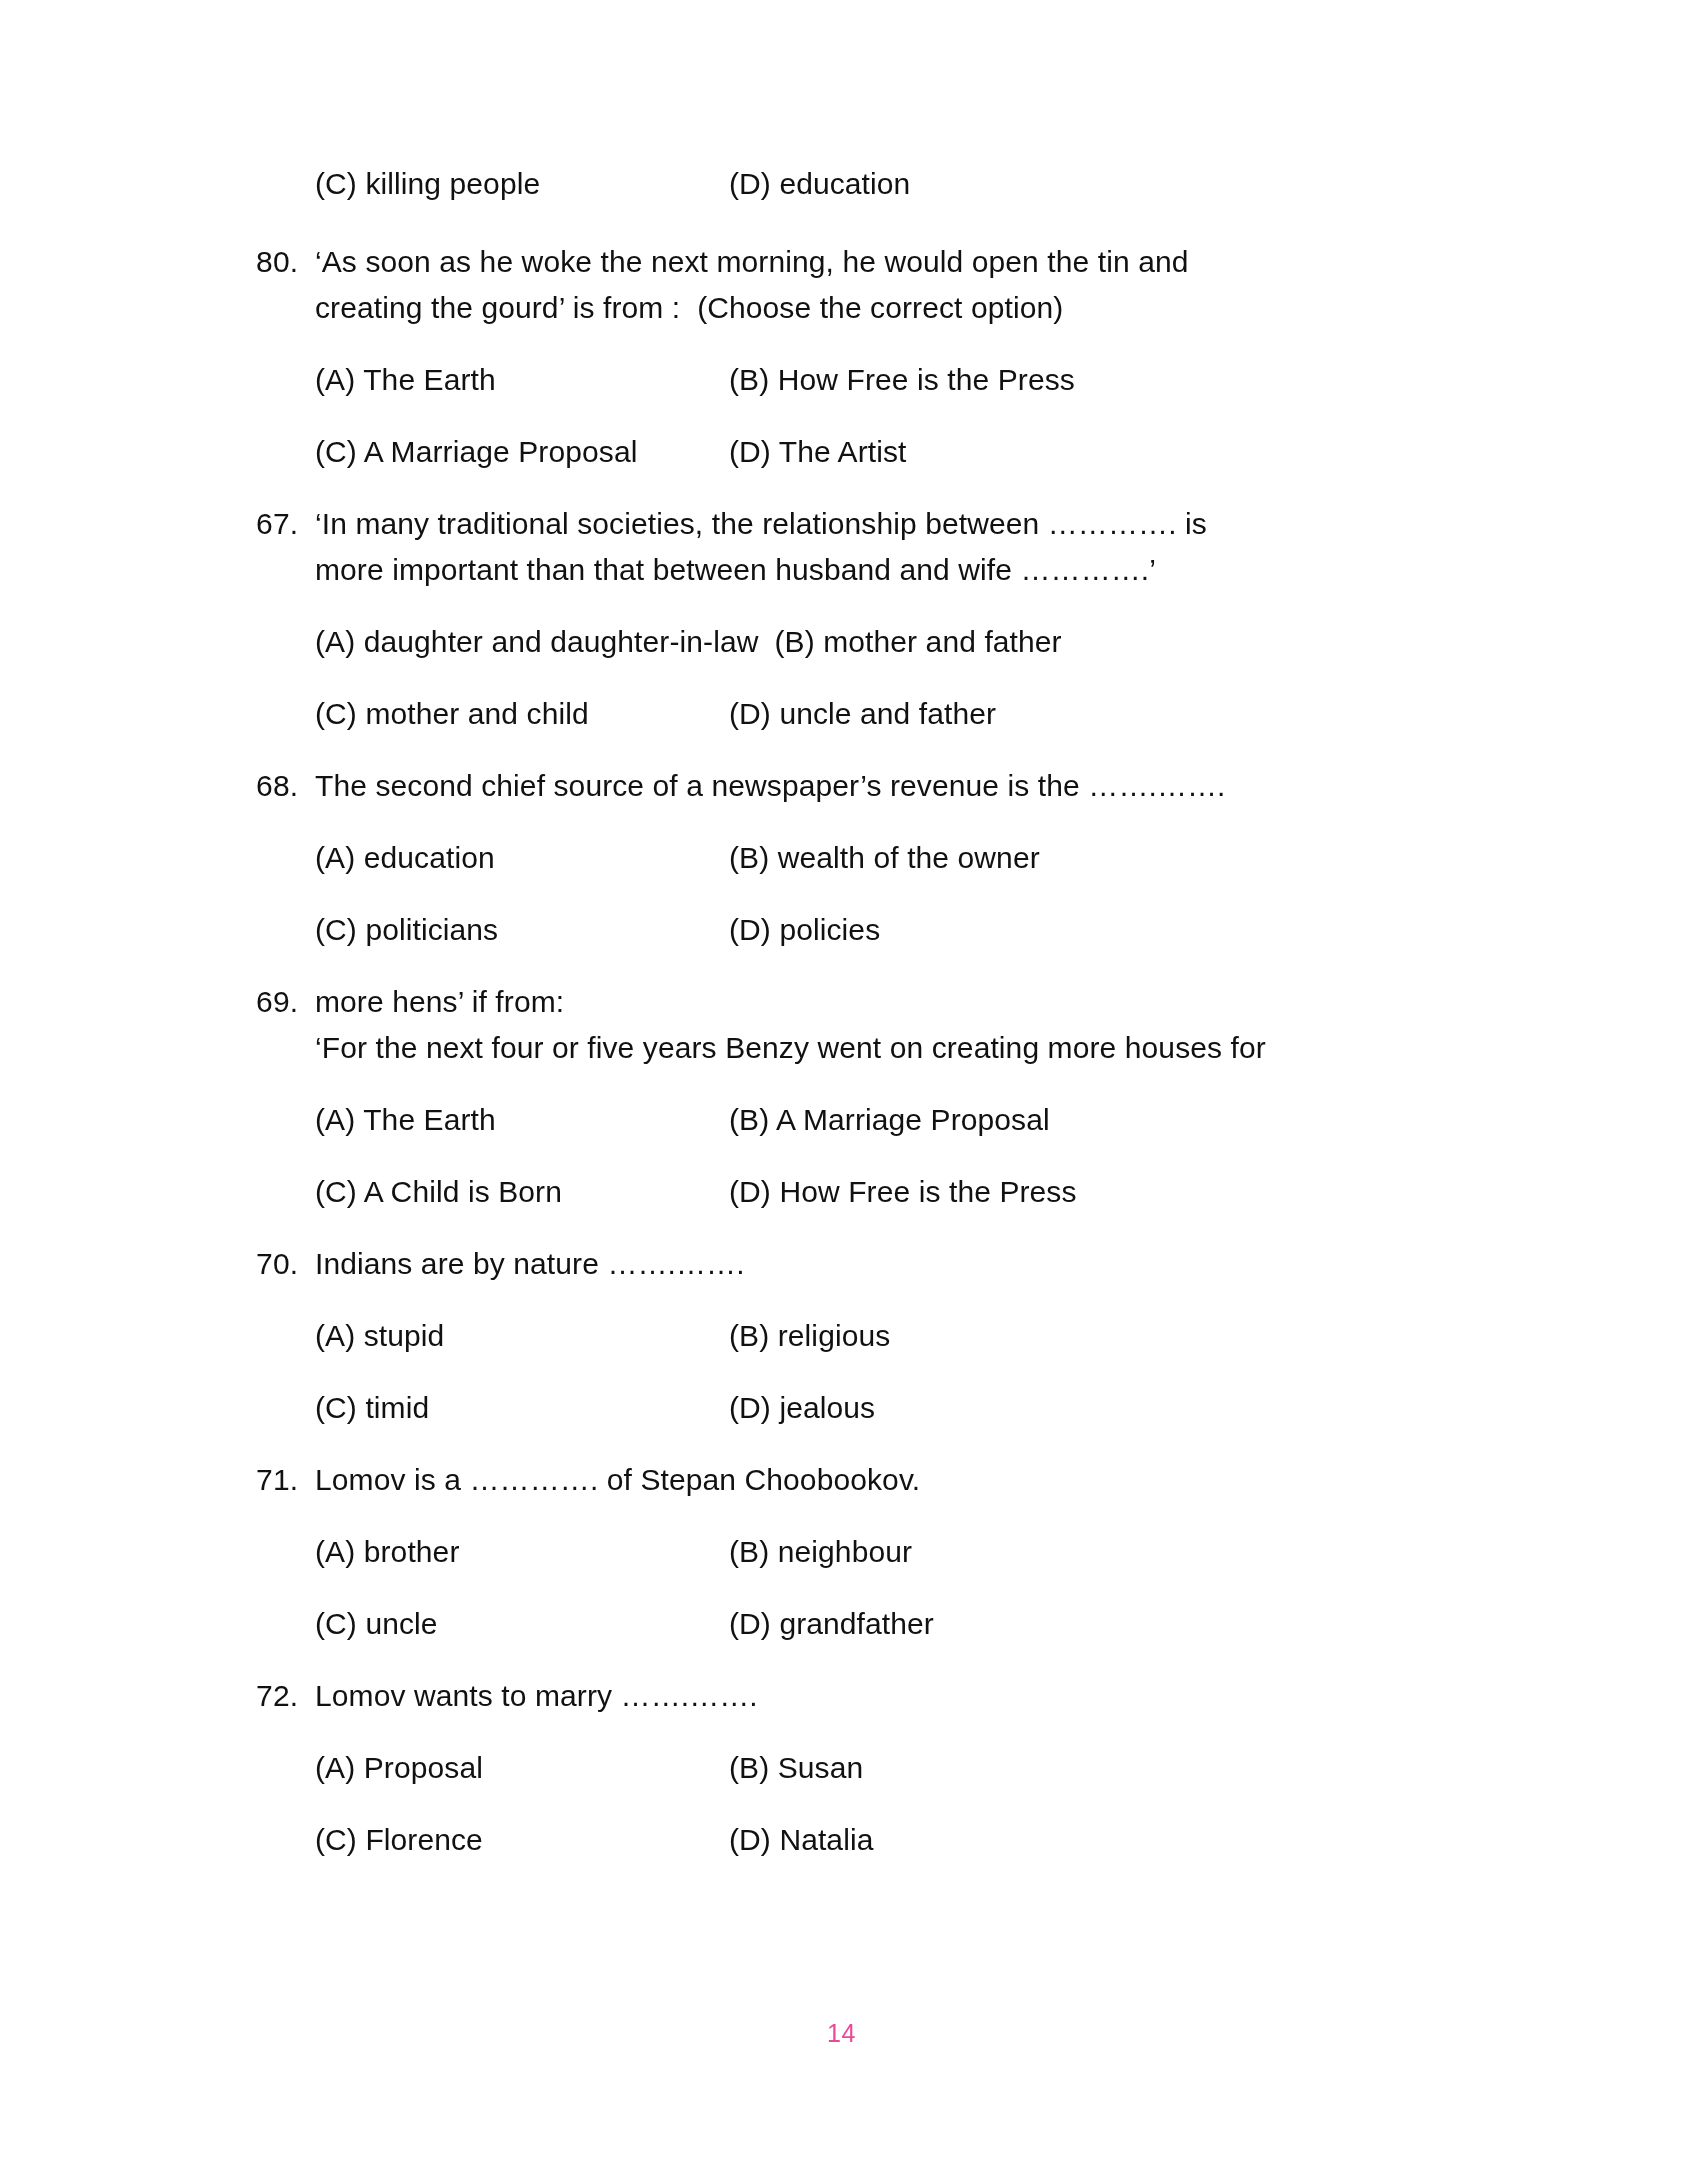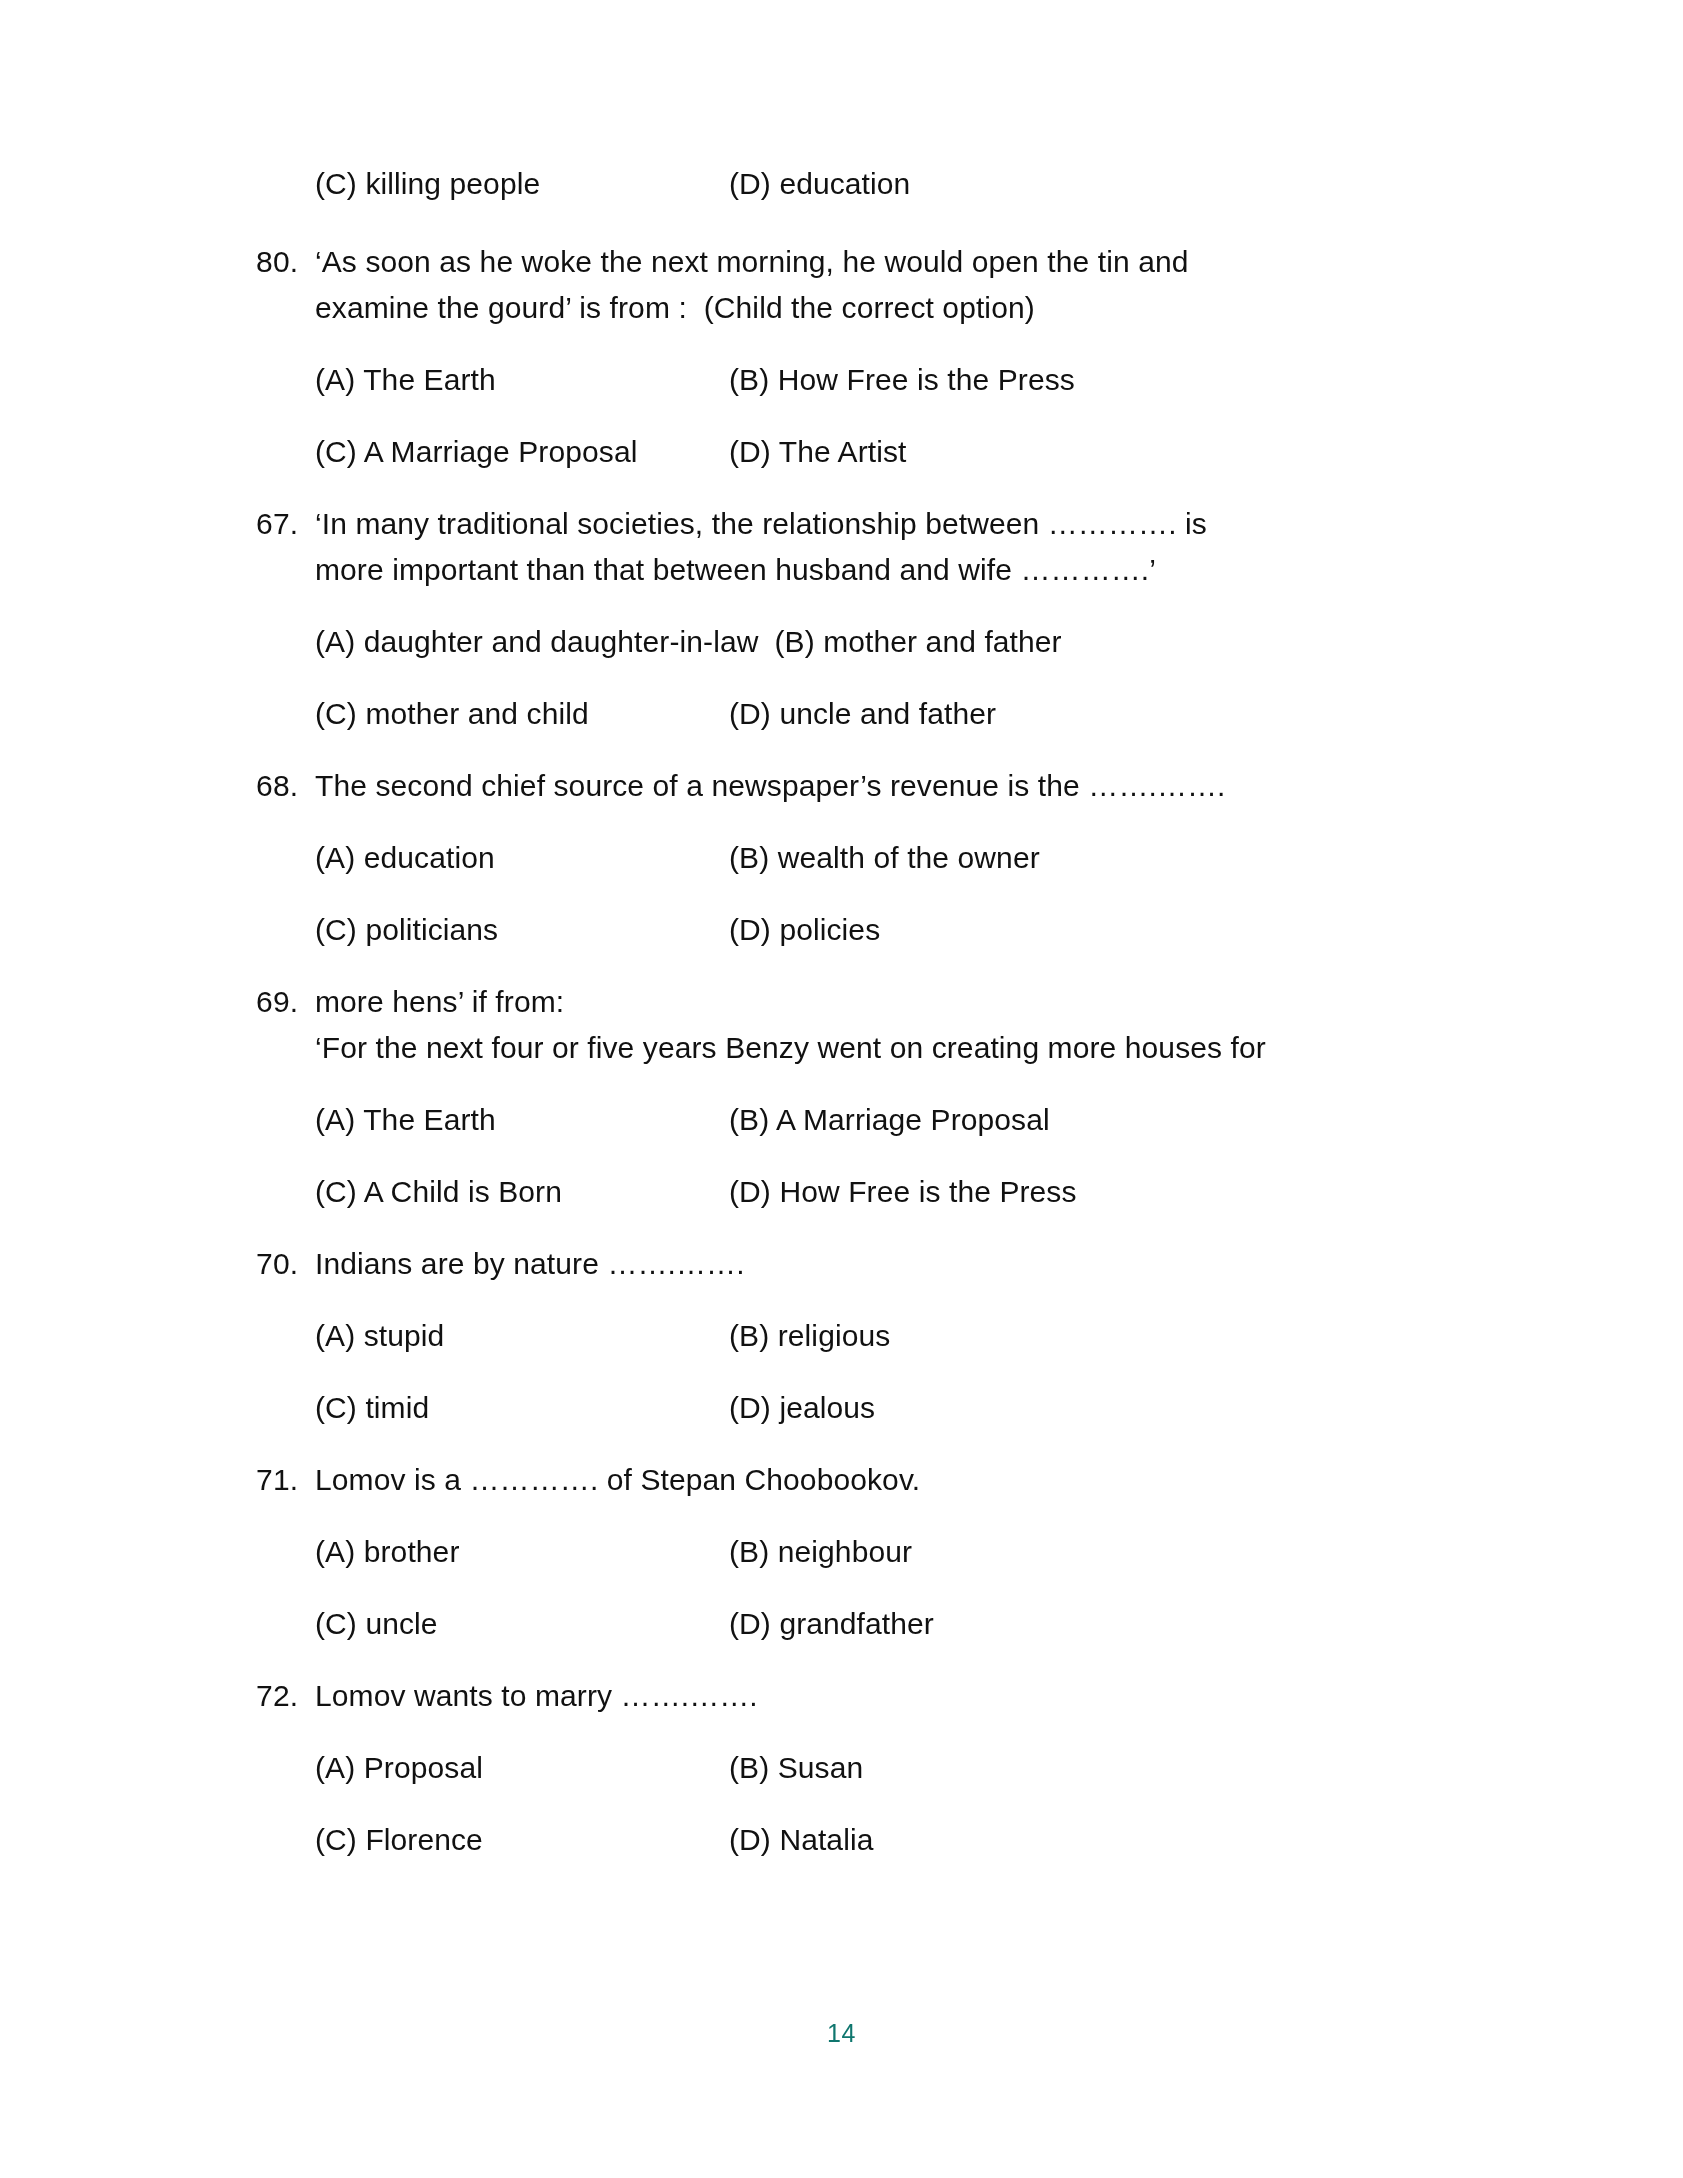--- a/index.html
+++ b/index.html
@@ -100,21 +100,21 @@
   .spacer-sm { height: 6px; }
 
   .page-number {
     position: absolute;
     left: 0;
     top: 2018px;
     width: 1683px;
     text-align: center;
     font-size: 25px;
     line-height: 30px;
-    color: #0f766e;
+    color: #ec4899;
     letter-spacing: 0.5px;
   }
 </style>
 </head>
 <body>
 
 <div class="page">
   <div class="content">
 
     <div class="opt-row">
@@ -122,21 +122,21 @@
       <span class="opt col-right">(D) education</span>
     </div>
 
     <div class="spacer-sm"></div>
 
     <div class="q-block">
       <div class="q-row">
         <span class="q-num">80.</span>
         <span class="q-text">
           <span class="line">‘As soon as he woke the next morning, he would open the tin and</span>
-          <span class="line">examine the gourd’ is from :  (Child the correct option)</span>
+          <span class="line">creating the gourd’ is from :  (Choose the correct option)</span>
         </span>
       </div>
       <div class="opt-row">
         <span class="opt col-left">(A) The Earth</span>
         <span class="opt col-right">(B) How Free is the Press</span>
       </div>
       <div class="opt-row">
         <span class="opt col-left">(C) A Marriage Proposal</span>
         <span class="opt col-right">(D) The Artist</span>
       </div>

